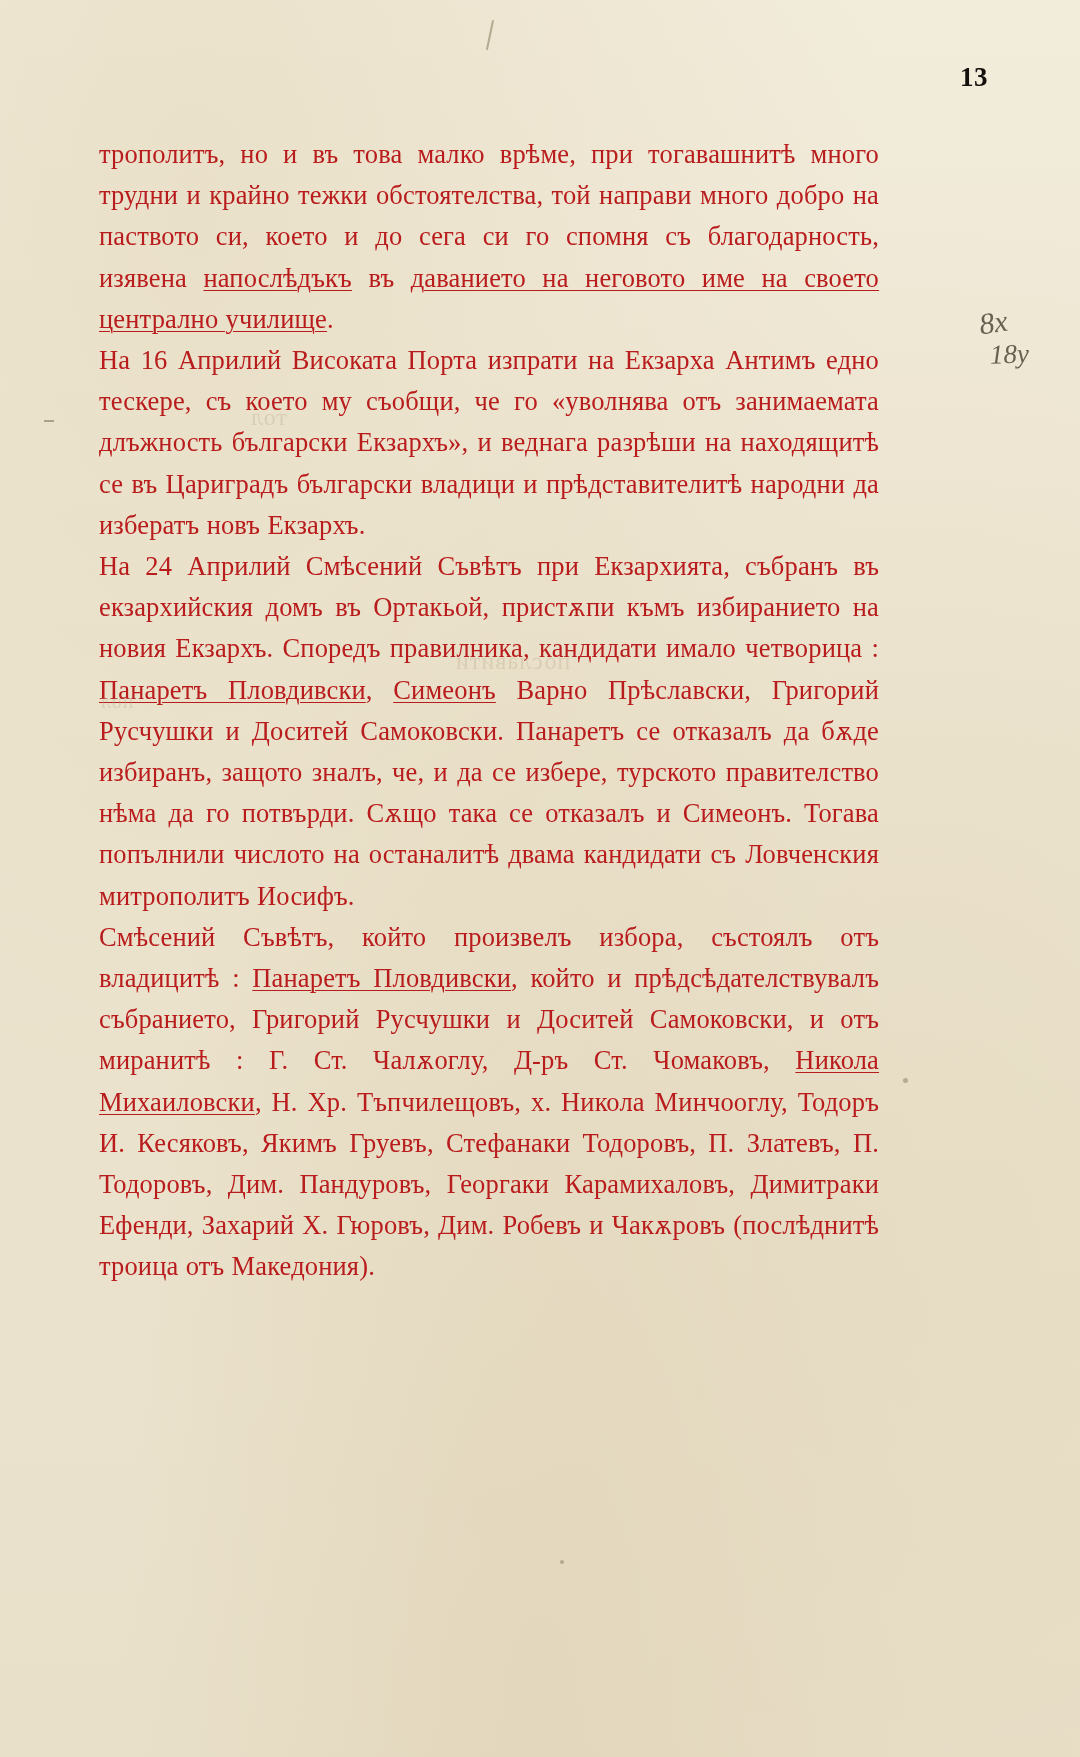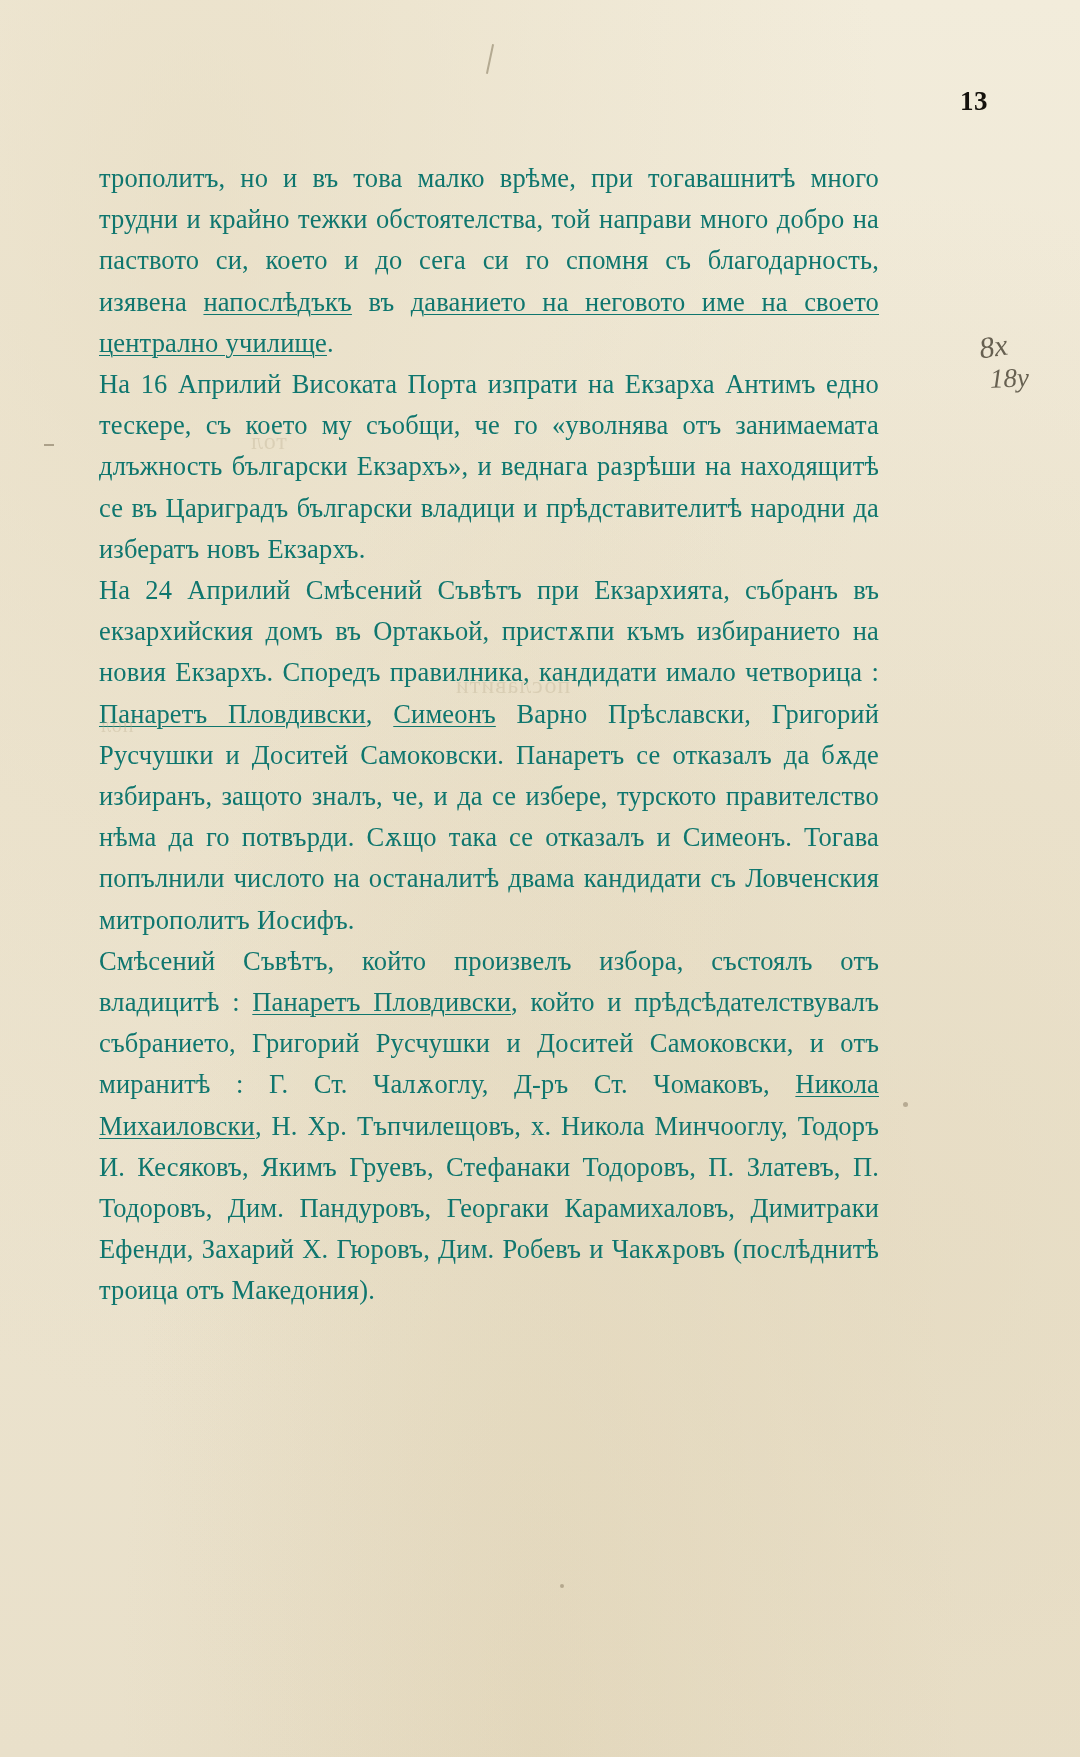--- a/index.html
+++ b/index.html
@@ -21,37 +21,36 @@
     background:
       radial-gradient(ellipse at 18% 12%, rgba(228,216,188,0.55) 0%, rgba(239,232,214,0) 55%),
       radial-gradient(ellipse at 85% 72%, rgba(226,214,186,0.5) 0%, rgba(239,232,214,0) 60%),
       radial-gradient(ellipse at 50% 100%, rgba(222,209,178,0.55) 0%, rgba(239,232,214,0) 55%),
       linear-gradient(180deg, #f2ecdb 0%, #ede5d1 45%, #e9e0ca 100%);
     pointer-events: none;
   }
   .page {
     position: absolute;
     inset: 0;
-    margin-top: 24px;
   }
   .folio {
     position: absolute;
     top: 62px;
     right: 92px;
     font-size: 27px;
     font-weight: bold;
     color: #14110c;
     letter-spacing: 0.5px;
   }
   .text-block {
     position: absolute;
     left: 99px;
     top: 134px;
     width: 780px;
-    color: #0f766e;
+    color: #b91c1c;
   }
   p.para {
     margin: 0;
     font-size: 26.5px;
     line-height: 41.2px;
     text-align: justify;
     text-justify: inter-word;
     letter-spacing: 0.15px;
     word-spacing: 0.5px;
   }

